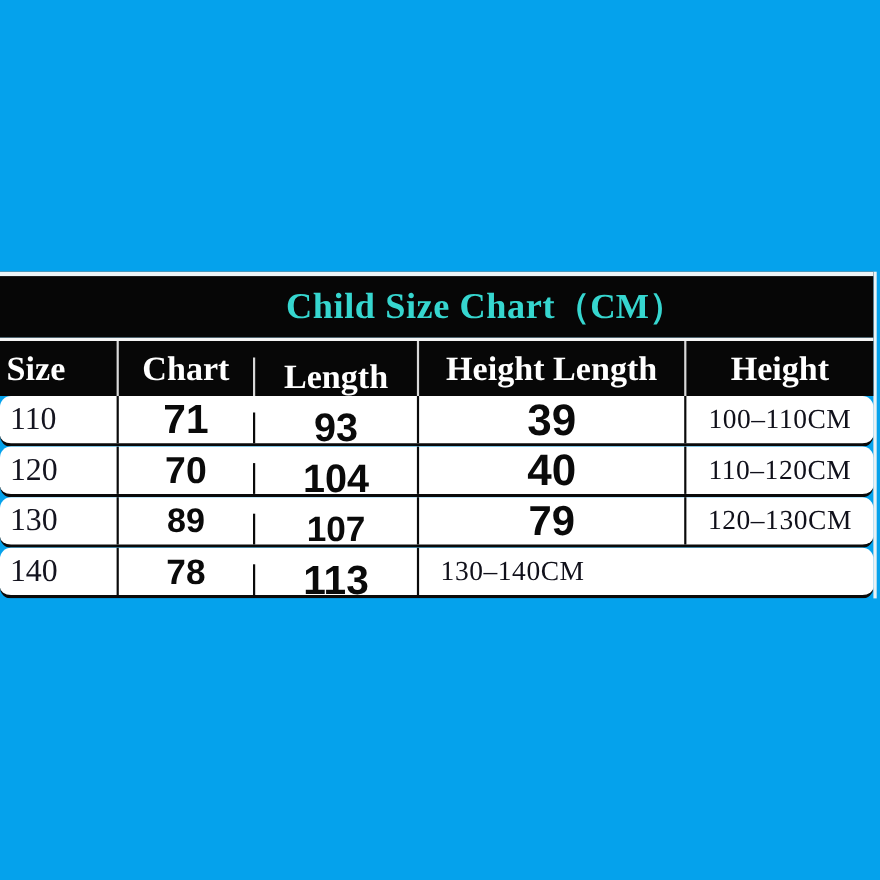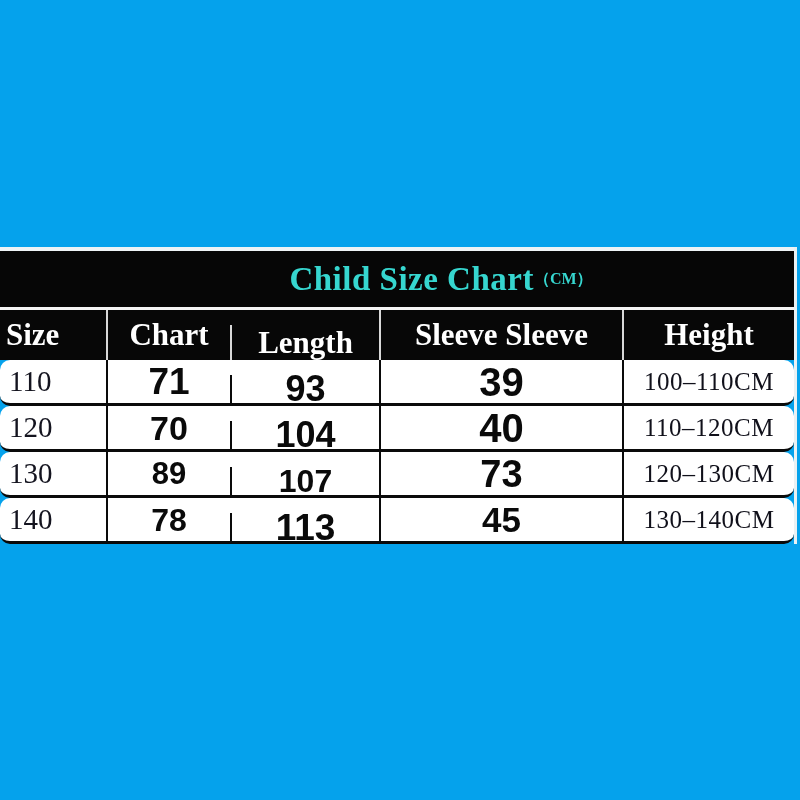--- a/index.html
+++ b/index.html
@@ -40,21 +40,21 @@
     font-family: "Liberation Serif", serif;
     font-weight: 700;
     font-size: 33px;
     letter-spacing: 0.5px;
     white-space: nowrap;
   }
   .banner-unit {
     color: #36d6cf;
     font-family: "Liberation Serif", serif;
     font-weight: 700;
-    font-size: 16px;
+    font-size: 32px;
     white-space: nowrap;
   }
   
   .header-row {
     box-sizing: border-box;
     height: 53px;
     background: #070707;
     border-top: 3px solid #f4f4f4;
     display: flex;
   }
@@ -131,21 +131,21 @@
 
     <div class="banner">
       <span class="banner-title">Child Size Chart</span>
       <span class="banner-unit">（CM）</span>
     </div>
 
     <div class="header-row">
       <div class="header-cell first c1">Size</div>
       <div class="header-cell c2">Chart</div>
       <div class="header-cell c3">Length</div>
-      <div class="header-cell c4">Sleeve Sleeve</div>
+      <div class="header-cell c4">Height Length</div>
       <div class="header-cell c5">Height</div>
     </div>
 
     <div class="body-row">
       <div class="body-cell first c1">110</div>
       <div class="body-cell c2 num fs37">71</div>
       <div class="body-cell c3 num fs36">93</div>
       <div class="body-cell c4 num fs40">39</div>
       <div class="body-cell c5">
           <span class="height-val">100–110CM</span>
@@ -159,30 +159,29 @@
       <div class="body-cell c4 num fs40">40</div>
       <div class="body-cell c5">
           <span class="height-val">110–120CM</span>
         </div>
     </div>
 
     <div class="body-row">
       <div class="body-cell first c1">130</div>
       <div class="body-cell c2 num fs31">89</div>
       <div class="body-cell c3 num fs32">107</div>
-      <div class="body-cell c4 num fs38">73</div>
+      <div class="body-cell c4 num fs38">79</div>
       <div class="body-cell c5">
           <span class="height-val">120–130CM</span>
         </div>
     </div>
 
     <div class="body-row">
       <div class="body-cell first c1">140</div>
       <div class="body-cell c2 num fs32">78</div>
       <div class="body-cell c3 num fs37">113</div>
-      <div class="body-cell c4 num fs35">45</div>
       <div class="body-cell c5">
           <span class="height-val">130–140CM</span>
         </div>
     </div>
 
   </div>
 </div>
 
 </body></html>

